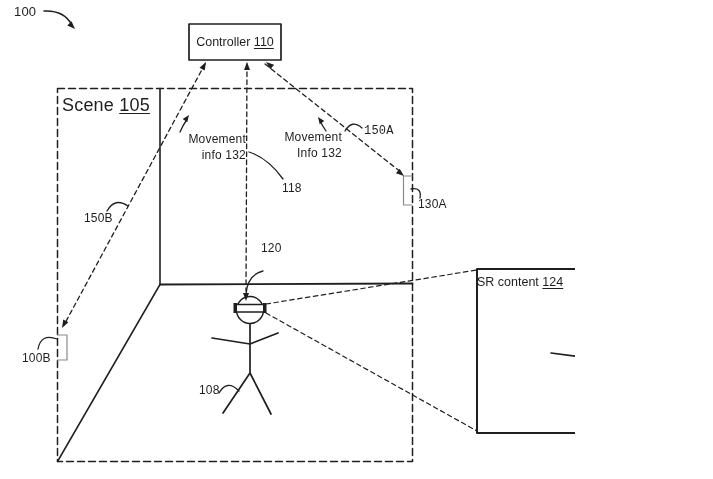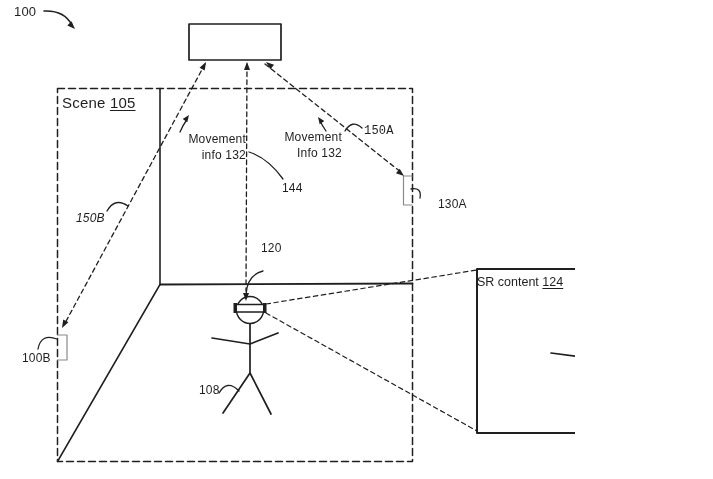--- a/index.html
+++ b/index.html
@@ -16,21 +16,21 @@
     position:absolute;
     font-size:12px;
     line-height:1.35;
     color:#1f1f1f;
     white-space:nowrap;
     letter-spacing:.2px;
   }
   .center{text-align:right;white-space:normal;}
   .u{text-decoration:underline;text-underline-offset:2px;}
   .figref{font-size:13px;}
-  .boxlbl{font-size:15px;}
+  .boxlbl{font-size:18px;}
   .ctrl-box-label{
     position:absolute;left:189px;top:24px;width:92px;height:36px;
     display:flex;align-items:center;justify-content:center;
     font-size:12.5px;
   }
   .sr-title{
     position:absolute;left:477px;top:275px;width:217px;
     text-align:left;font-size:12.5px;
   }
   .srrep{line-height:1.3;}
@@ -103,38 +103,43 @@
       <polygon points="246,301 243,293 249,293"></polygon>
       <polygon points="189,115 187.3,122.3 182.7,119.1"></polygon>
       <polygon points="318,117 324.3,121.1 319.7,124.3"></polygon>
     </g>
   </svg>
 
   <div class="lbl figref" style="left:14px;top:3px;">
     <span>100</span>
   </div>
 
+  <div class="ctrl-box-label">
+    <span>
+      <span>Controller</span>&nbsp;<span class="u">110</span>
+    </span>
+  </div>
 
   <div class="lbl boxlbl" style="left:62px;top:93px;">
     <span>Scene</span>&nbsp;<span class="u">105</span>
   </div>
 
   <div class="lbl center" style="left:170px;top:131px;width:76px;">
     <div>Movement</div>
     <div>info 132</div>
   </div>
   <div class="lbl center" style="left:266px;top:129px;width:76px;">
     <div>Movement</div>
     <div>Info 132</div>
   </div>
 
   <div class="lbl" style="left:364px;top:123px;font-family:Liberation Mono, monospace;">150A</div>
-  <div class="lbl" style="left:282px;top:180px;">144</div>
-  <div class="lbl" style="left:76px;top:210px;font-style:italic;">150B</div>
-  <div class="lbl" style="left:438px;top:196px;">130A</div>
+  <div class="lbl" style="left:282px;top:180px;">118</div>
+  <div class="lbl" style="left:84px;top:210px;">150B</div>
+  <div class="lbl" style="left:418px;top:196px;">130A</div>
   <div class="lbl" style="left:22px;top:350px;">100B</div>
   <div class="lbl" style="left:261px;top:240px;">120</div>
   <div class="lbl" style="left:199px;top:382px;">108</div>
 
   <div class="sr-title">
     <span>SR content</span>&nbsp;<span class="u">124</span>
   </div>
 
 
 </div>

